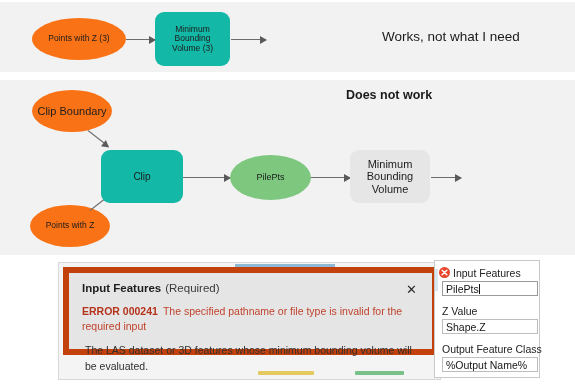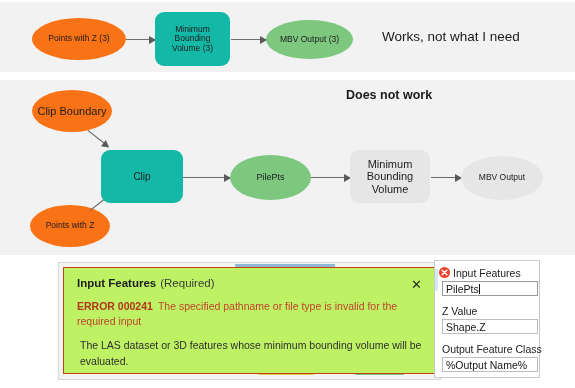--- a/index.html
+++ b/index.html
@@ -141,23 +141,23 @@
   #bg-bar-1 { left: 199px; width: 56px; background: #e3c95f; }
   #bg-bar-2 { left: 296px; width: 49px; background: #79c189; }
   #bg-bar-3 { left: 377px; width: 50px; background: #e3c95f; }
 
   
   #error-card {
     position: absolute;
     left: 63px;
     top: 9px;
     width: 375px;
-    height: 107px;
-    background: #bef264;
-    border: 1px solid #c2410c;
+    height: 88px;
+    background: #e5e5e5;
+    border: 6px solid #c2410c;
     box-sizing: border-box;
     padding: 9px 13px 0 13px;
   }
   #error-title-row {
     display: flex;
     align-items: flex-start;
     justify-content: space-between;
   }
   #error-title {
     font-size: 11.5px;
@@ -269,23 +269,20 @@
   </div>
 
   <div class="arrow" style="left:126px; top:37px; width:29px;"></div>
 
   <div class="node node-rect fill-yellow" style="left:155px; top:10px; width:75px; height:54px; font-size:8.5px; padding:0 5px;">
     <span>Minimum Bounding Volume (3)</span>
   </div>
 
   <div class="arrow" style="left:231px; top:37px; width:35px;"></div>
 
-  <div class="node node-ellipse fill-green" style="left:266px; top:18px; width:87px; height:39px; font-size:8.5px;">
-    <span>MBV Output (3)</span>
-  </div>
 
   <div class="caption" id="caption-works">Works, not what I need</div>
 </div>
 
 <div class="model-panel" id="panel-broken">
 
   <div class="node node-ellipse fill-blue" style="left:32px; top:10px; width:80px; height:42px; font-size:11px;justify-content:center;">
     <span>Clip Boundary</span>
   </div>
 
@@ -308,23 +305,20 @@
   </div>
 
   <div class="arrow" style="left:311px; top:97px; width:39px;"></div>
 
   <div class="node node-rect fill-gray" style="left:350px; top:70px; width:80px; height:53px; font-size:11px; padding:0 4px;">
     <span>Minimum Bounding Volume</span>
   </div>
 
   <div class="arrow" style="left:431px; top:97px; width:30px;"></div>
 
-  <div class="node node-ellipse fill-gray" style="left:461px; top:76px; width:82px; height:44px; font-size:8.5px;">
-    <span>MBV Output</span>
-  </div>
 
   <div class="caption" id="caption-broken" style="left:346px; top:8px;">Does not work</div>
 </div>
 
 <div id="bottom-area">
 
   <div id="bg-strip">
     <div id="bg-titlebar"></div>
     <div class="bg-bar" id="bg-bar-1"></div>
     <div class="bg-bar" id="bg-bar-2"></div>

